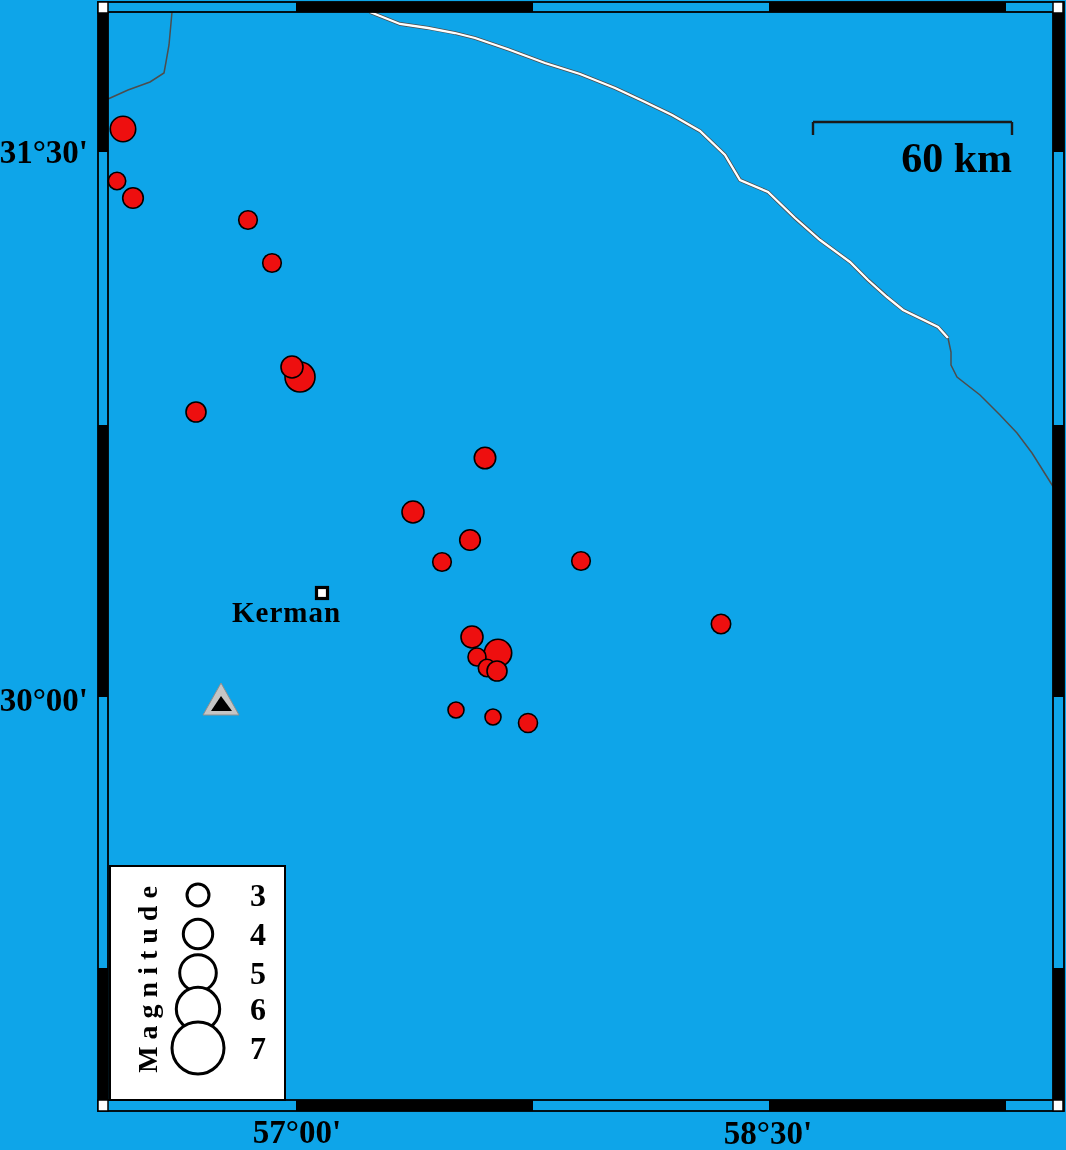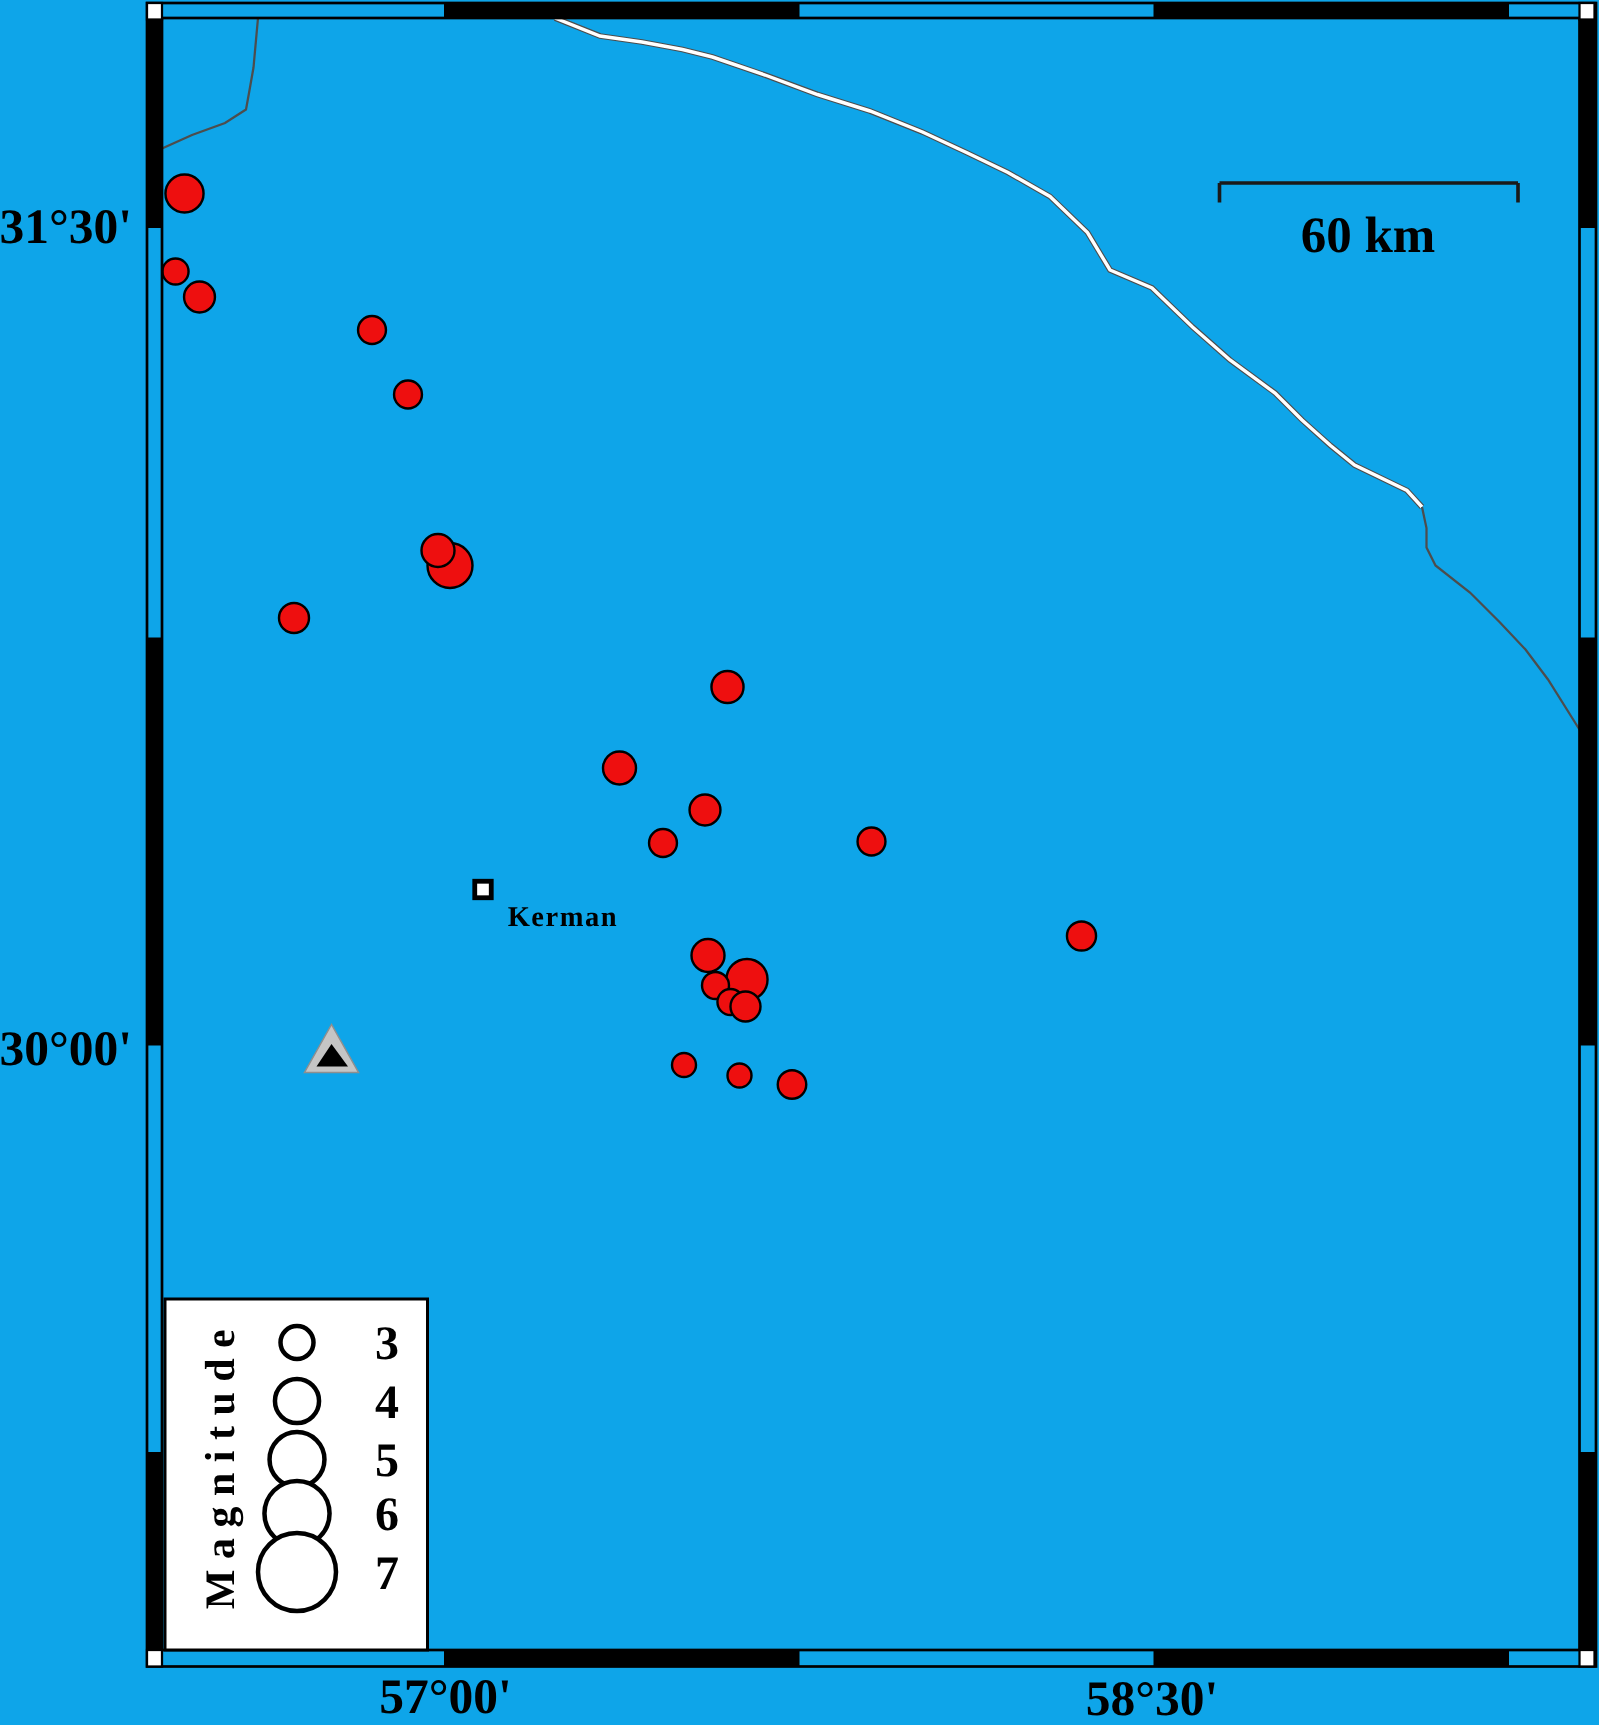--- a/index.html
+++ b/index.html
@@ -14,22 +14,22 @@
   .lbl{
     position:absolute;
     color:#000;
     font-weight:bold;
     white-space:nowrap;
     -webkit-user-select:none;user-select:none;
   }
   .coord{font-size:33px;line-height:40px;}
   .coord.right{text-align:right;}
   .coord.center{text-align:center;}
-  .scalelbl{font-size:34px;line-height:42px;text-align:center;}
-  .citylbl{font-size:19px;line-height:28px;text-align:right;letter-spacing:1px;}
+  .scalelbl{font-size:42px;line-height:42px;text-align:right;}
+  .citylbl{font-size:29px;line-height:28px;text-align:left;letter-spacing:1px;}
   .legendtitle{
     font-size:28px;line-height:36px;text-align:center;
     letter-spacing:7px;
     transform:rotate(-90deg);
     transform-origin:center center;
   }
   .legendnum{font-size:32px;line-height:40px;text-align:center;}
 </style>
 </head>
 <body>

